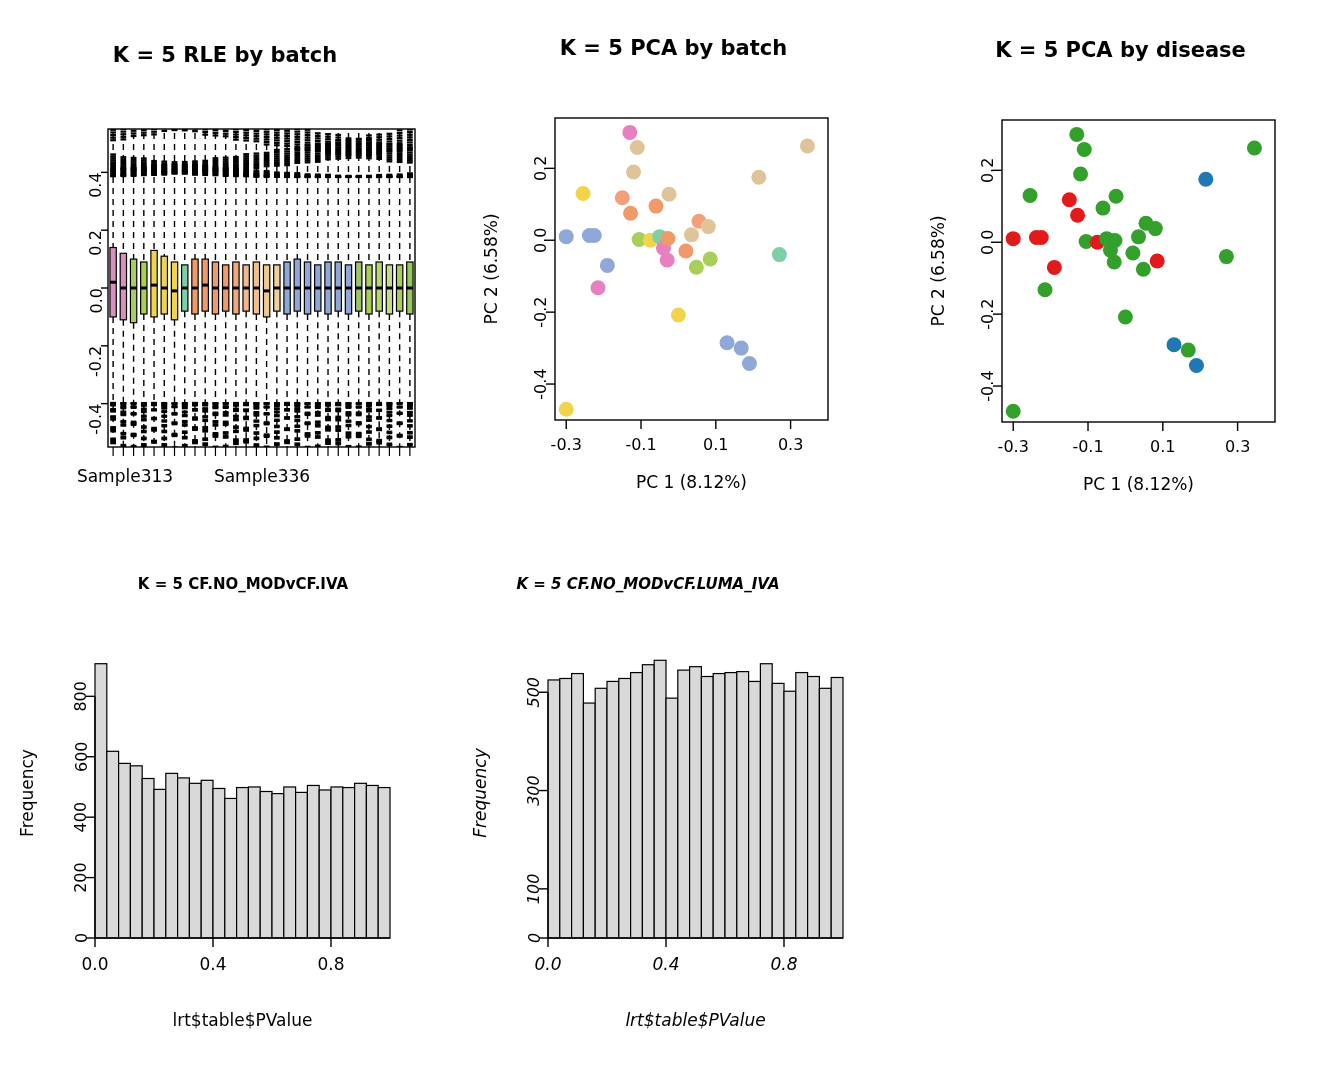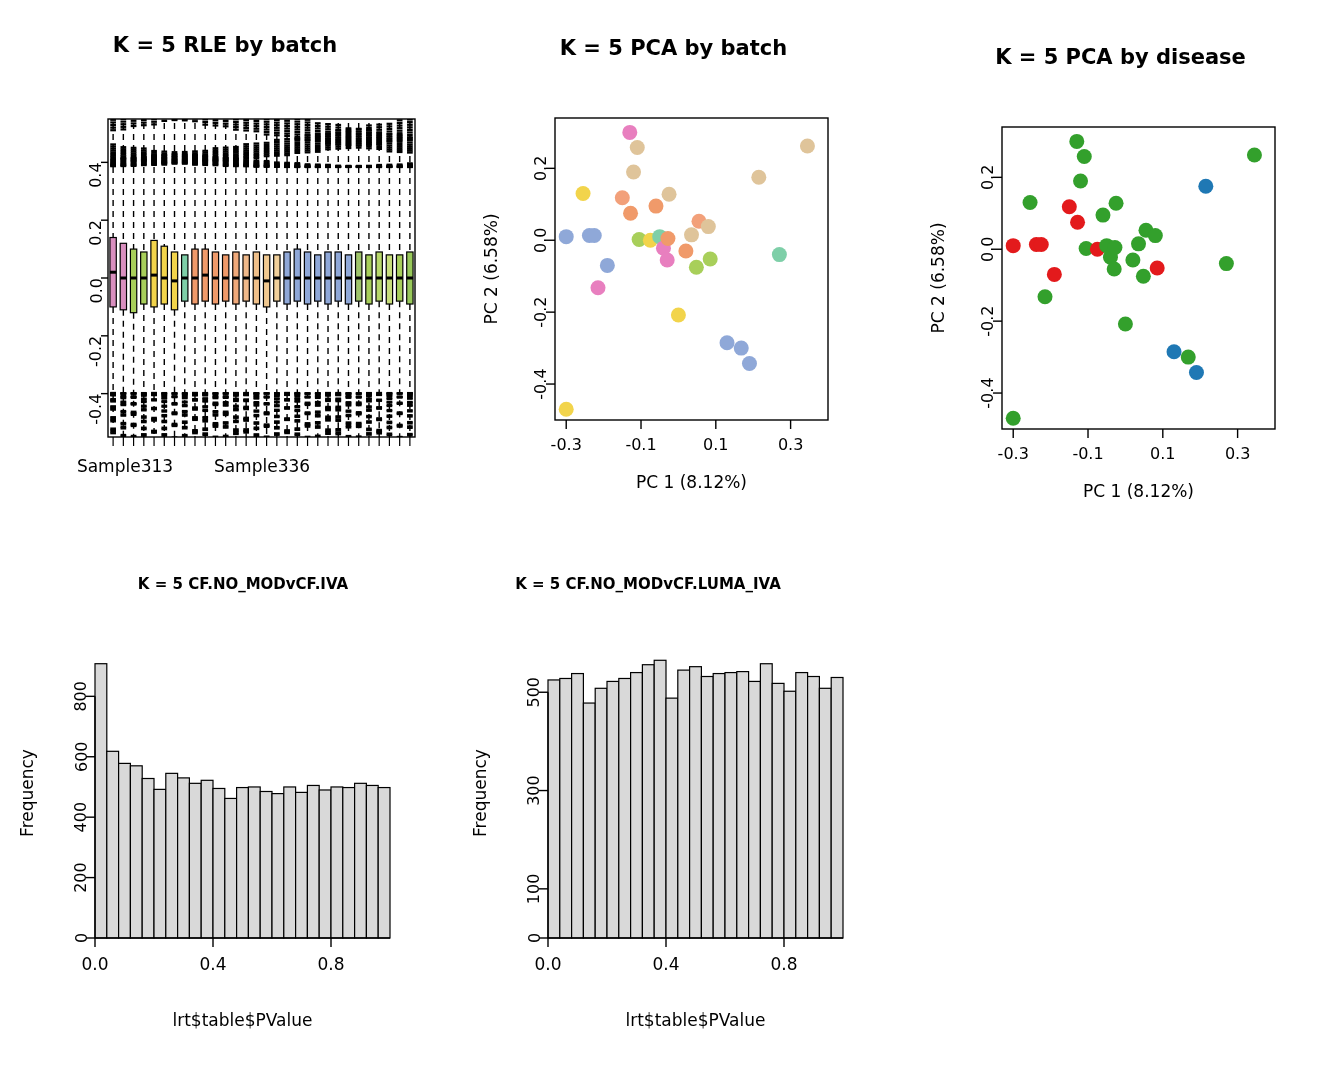--- a/index.html
+++ b/index.html
@@ -13,21 +13,21 @@
   .panel{position:absolute;}
   .title{font-weight:bold;text-align:center;}
   .title-big{font-size:21px;}
   .title-small{font-size:15px;}
   svg{display:block;}
   text{font-family:"DejaVu Sans", sans-serif;}
 </style>
 </head>
 <body>
 
-<div class="panel" style="left:0px;top:3px;width:450px;height:520px;">
+<div class="panel" style="left:0px;top:13px;width:450px;height:520px;">
   <div class="title title-big" style="margin-top:30px;">K = 5 RLE by batch</div>
   <svg id="svg-rle" width="450" height="440">
       <defs>
         <clipPath id="rleclip">
           <rect x="108" y="62" width="307" height="318"></rect>
         </clipPath>
       </defs>
       <g clip-path="url(#rleclip)">
         <line x1="113.11666666666666" y1="22" x2="113.11666666666666" y2="180.5272727272727" stroke="#000" stroke-width="1.4" stroke-dasharray="6 5"></line>
         <line x1="113.11666666666666" y1="249.9090909090909" x2="113.11666666666666" y2="420" stroke="#000" stroke-width="1.4" stroke-dasharray="6 5"></line>
@@ -1747,21 +1747,21 @@
       <text x="91" y="252.14285714285717" font-size="16" text-anchor="middle" dominant-baseline="central" transform="rotate(-90 91 252.14285714285717)">-0.2</text>
       <line x1="96" y1="180.23809523809524" x2="105" y2="180.23809523809524" stroke="#000" stroke-width="1.4"></line>
       <text x="91" y="180.23809523809524" font-size="16" text-anchor="middle" dominant-baseline="central" transform="rotate(-90 91 180.23809523809524)">0.0</text>
       <line x1="96" y1="108.3333333333334" x2="105" y2="108.3333333333334" stroke="#000" stroke-width="1.4"></line>
       <text x="91" y="108.3333333333334" font-size="16" text-anchor="middle" dominant-baseline="central" transform="rotate(-90 91 108.3333333333334)">0.2</text>
       <text x="241.5" y="428" font-size="17" text-anchor="middle">PC 1 (8.12%)</text>
       <text x="47" y="209" font-size="17" text-anchor="middle" transform="rotate(-90 47 209)">PC 2 (6.58%)</text>
     </svg>
 </div>
 
-<div class="panel" style="left:897px;top:15px;width:447px;height:520px;">
+<div class="panel" style="left:897px;top:8px;width:447px;height:520px;">
   <div class="title title-big" style="margin-top:30px;">K = 5 PCA by disease</div>
   <svg id="svg-pca-disease" width="447" height="470">
       <rect x="105" y="58" width="273" height="302" fill="none" stroke="#000" stroke-width="1.4"></rect>
       <circle cx="116.21917808219179" cy="176.64285714285717" r="7.5" fill="#e31a1c"></circle>
       <circle cx="116.21917808219179" cy="349.2142857142857" r="7.5" fill="#33a02c"></circle>
       <circle cx="133.04794520547946" cy="133.50000000000003" r="7.5" fill="#33a02c"></circle>
       <circle cx="139.4054794520548" cy="175.56428571428575" r="7.5" fill="#e31a1c"></circle>
       <circle cx="144.26712328767124" cy="175.56428571428575" r="7.5" fill="#e31a1c"></circle>
       <circle cx="148.0068493150685" cy="227.69523809523812" r="7.5" fill="#33a02c"></circle>
       <circle cx="157.35616438356163" cy="205.40476190476193" r="7.5" fill="#e31a1c"></circle>
@@ -1856,21 +1856,21 @@
       <text x="95" y="377" font-size="17" text-anchor="middle">0.0</text>
       <line x1="213" y1="345" x2="213" y2="354" stroke="#000" stroke-width="1.4"></line>
       <text x="213" y="377" font-size="17" text-anchor="middle">0.4</text>
       <line x1="331" y1="345" x2="331" y2="354" stroke="#000" stroke-width="1.4"></line>
       <text x="331" y="377" font-size="17" text-anchor="middle">0.8</text>
       <text x="242.5" y="433" font-size="17" text-anchor="middle">lrt$table$PValue</text>
       <text x="33" y="200" font-size="17" text-anchor="middle" transform="rotate(-90 33 200)">Frequency</text>
     </svg>
 </div>
 
-<div class="panel" style="left:413px;top:545px;width:470px;height:530px;">
+<div class="panel" style="left:413px;top:545px;width:470px;height:530px;font-style:italic;">
   <div class="title title-small" style="margin-top:30px;">K = 5 CF.NO_MODvCF.LUMA_IVA</div>
   <svg id="svg-hist2" width="470" height="480">
       <rect x="135" y="86.94915254237287" width="11.8" height="258.0508474576271" fill="#d9d9d9" stroke="#000" stroke-width="1.2"></rect>
       <rect x="146.8" y="85.47457627118644" width="11.8" height="259.52542372881356" fill="#d9d9d9" stroke="#000" stroke-width="1.2"></rect>
       <rect x="158.6" y="80.5593220338983" width="11.8" height="264.4406779661017" fill="#d9d9d9" stroke="#000" stroke-width="1.2"></rect>
       <rect x="170.4" y="110.05084745762713" width="11.8" height="234.94915254237287" fill="#d9d9d9" stroke="#000" stroke-width="1.2"></rect>
       <rect x="182.2" y="95.30508474576271" width="11.8" height="249.6949152542373" fill="#d9d9d9" stroke="#000" stroke-width="1.2"></rect>
       <rect x="194" y="88.42372881355931" width="11.8" height="256.5762711864407" fill="#d9d9d9" stroke="#000" stroke-width="1.2"></rect>
       <rect x="205.8" y="85.47457627118644" width="11.8" height="259.52542372881356" fill="#d9d9d9" stroke="#000" stroke-width="1.2"></rect>
       <rect x="217.60000000000002" y="79.57627118644069" width="11.8" height="265.4237288135593" fill="#d9d9d9" stroke="#000" stroke-width="1.2"></rect>

